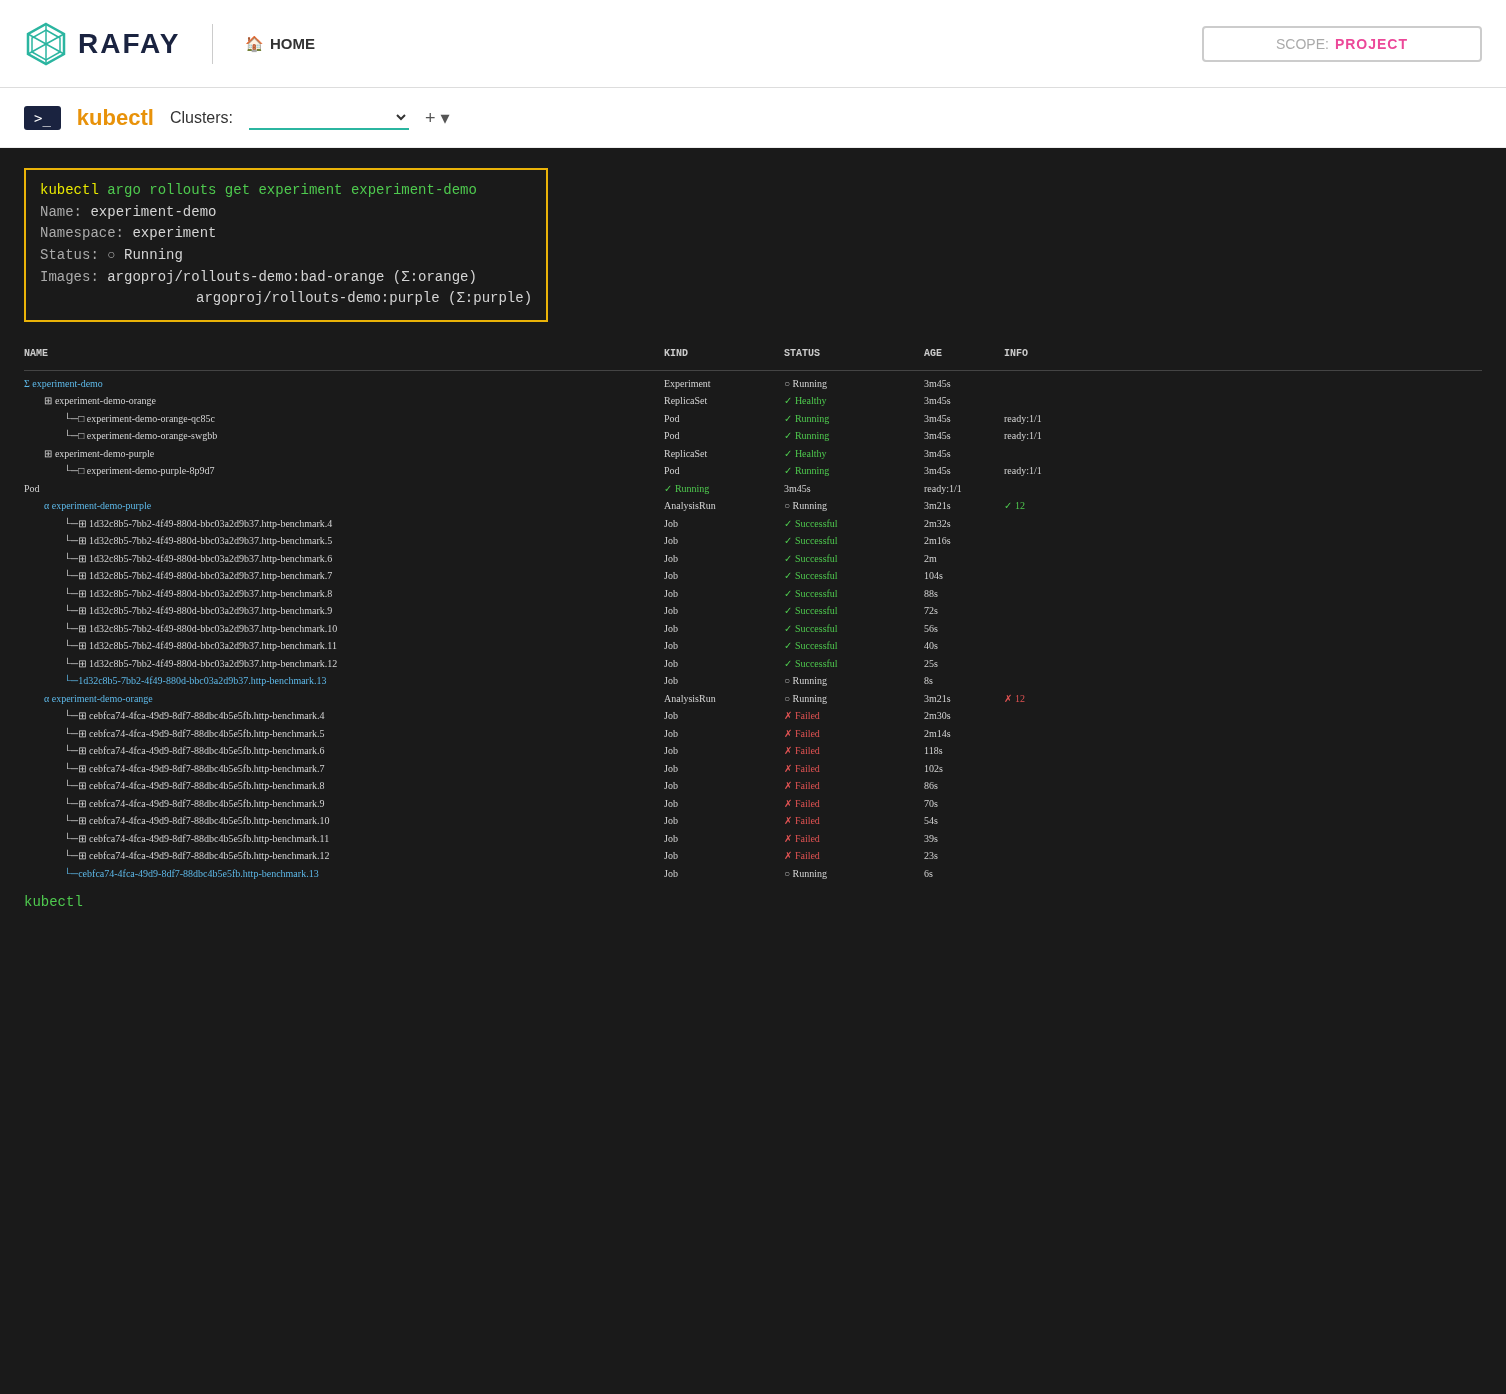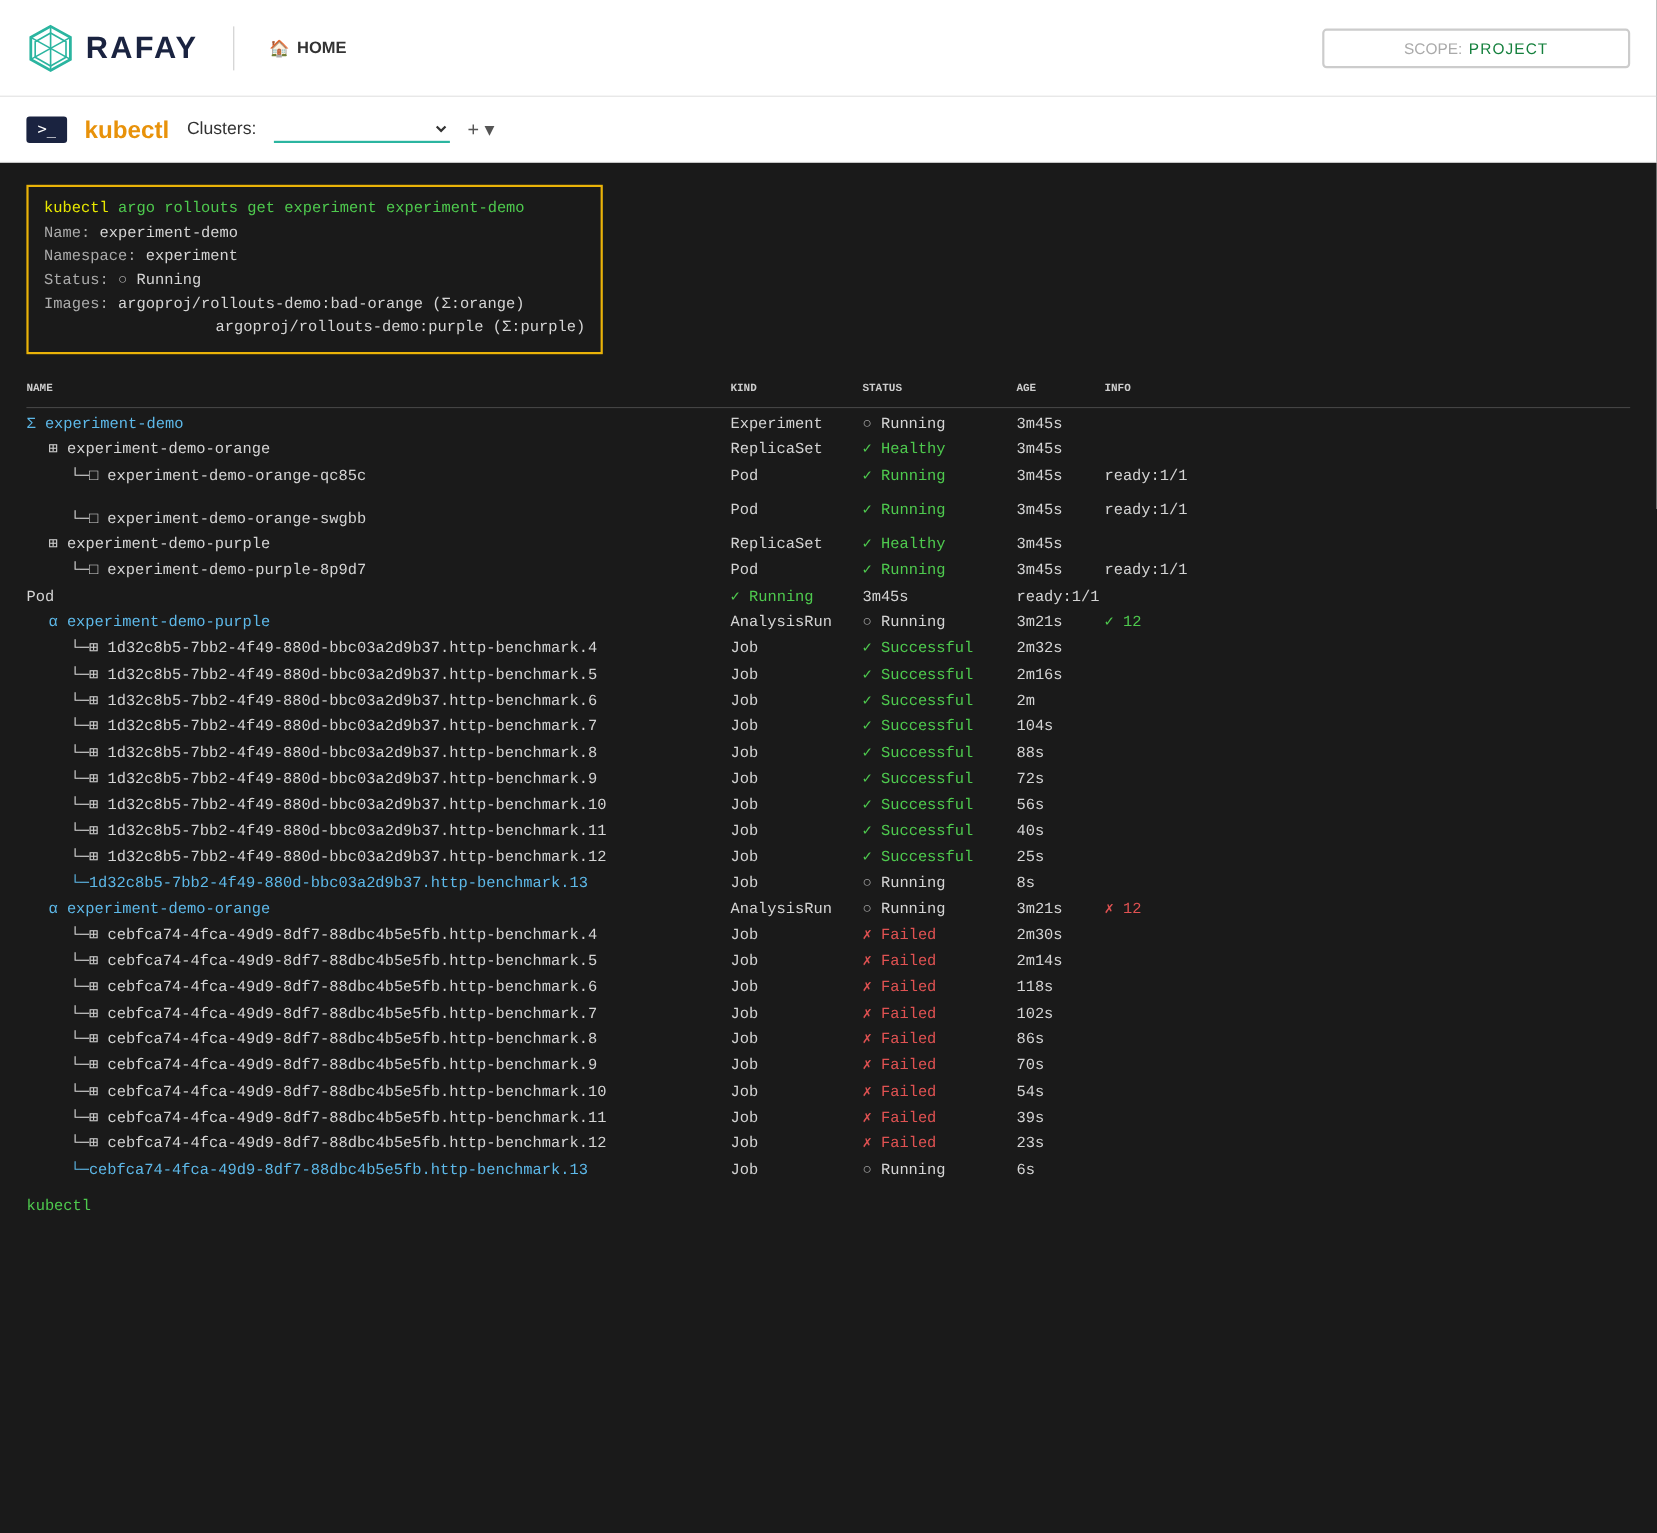--- a/index.html
+++ b/index.html
@@ -53,21 +53,21 @@
       font-size: 15px;
       background: #fff;
       color: #999;
       display: flex;
       align-items: center;
       gap: 6px;
       min-width: 280px;
       justify-content: center;
     }
     .scope-label { color: #aaa; font-size: 14px; font-weight: 500; }
-    .scope-value { color: #15803d; font-size: 14px; font-weight: 400; letter-spacing: 1px; }
+    .scope-value { color: #ec4899; font-size: 14px; font-weight: 700; letter-spacing: 1px; }
 
     
     .kubectl-bar {
       background: #fff;
       border-bottom: 1px solid #eee;
       display: flex;
       align-items: center;
       padding: 14px 24px;
       gap: 16px;
       height: 60px;
@@ -143,22 +143,23 @@
       font-weight: bold;
       font-size: 10px;
       padding: 4px 0 8px 0;
       border-bottom: 1px solid #444;
       margin-bottom: 4px;
     }
     .tree-row {
       display: grid;
       grid-template-columns: 640px 120px 140px 80px 120px;
       padding: 1px 0;
-      font-size: 14px;
-      align-items: center;
+      font-size: 10px;
+      align-items: center;
+      font-family: Liberation Serif, serif;
     }
     .link { color: #5db8e8; }
     .green { color: #4ec94e; }
     .red { color: #e05252; }
     .gray { color: #aaa; }
     .yellow { color: #e8e800; }
 
     .prompt-line { color: #4ec94e; margin-top: 10px; }
   </style>
 </head>
@@ -254,21 +255,21 @@
 
     <div class="tree-row">
       <span style="padding-left:40px;">└─□ experiment-demo-orange-qc85c</span>
       <span>Pod</span>
       <span class="green">✓ Running</span>
       <span>3m45s</span>
       <span>ready:1/1</span>
     </div>
 
     <div class="tree-row">
-      <span style="padding-left:40px;margin-top:15px;">└─□ experiment-demo-orange-swgbb</span>
+      <span style="padding-left:40px;">└─□ experiment-demo-orange-swgbb</span>
       <span>Pod</span>
       <span class="green">✓ Running</span>
       <span>3m45s</span>
       <span>ready:1/1</span>
     </div>
 
     <div class="tree-row">
       <span style="padding-left:20px;">⊞ experiment-demo-purple</span>
       <span>ReplicaSet</span>
       <span class="green">✓ Healthy</span>

